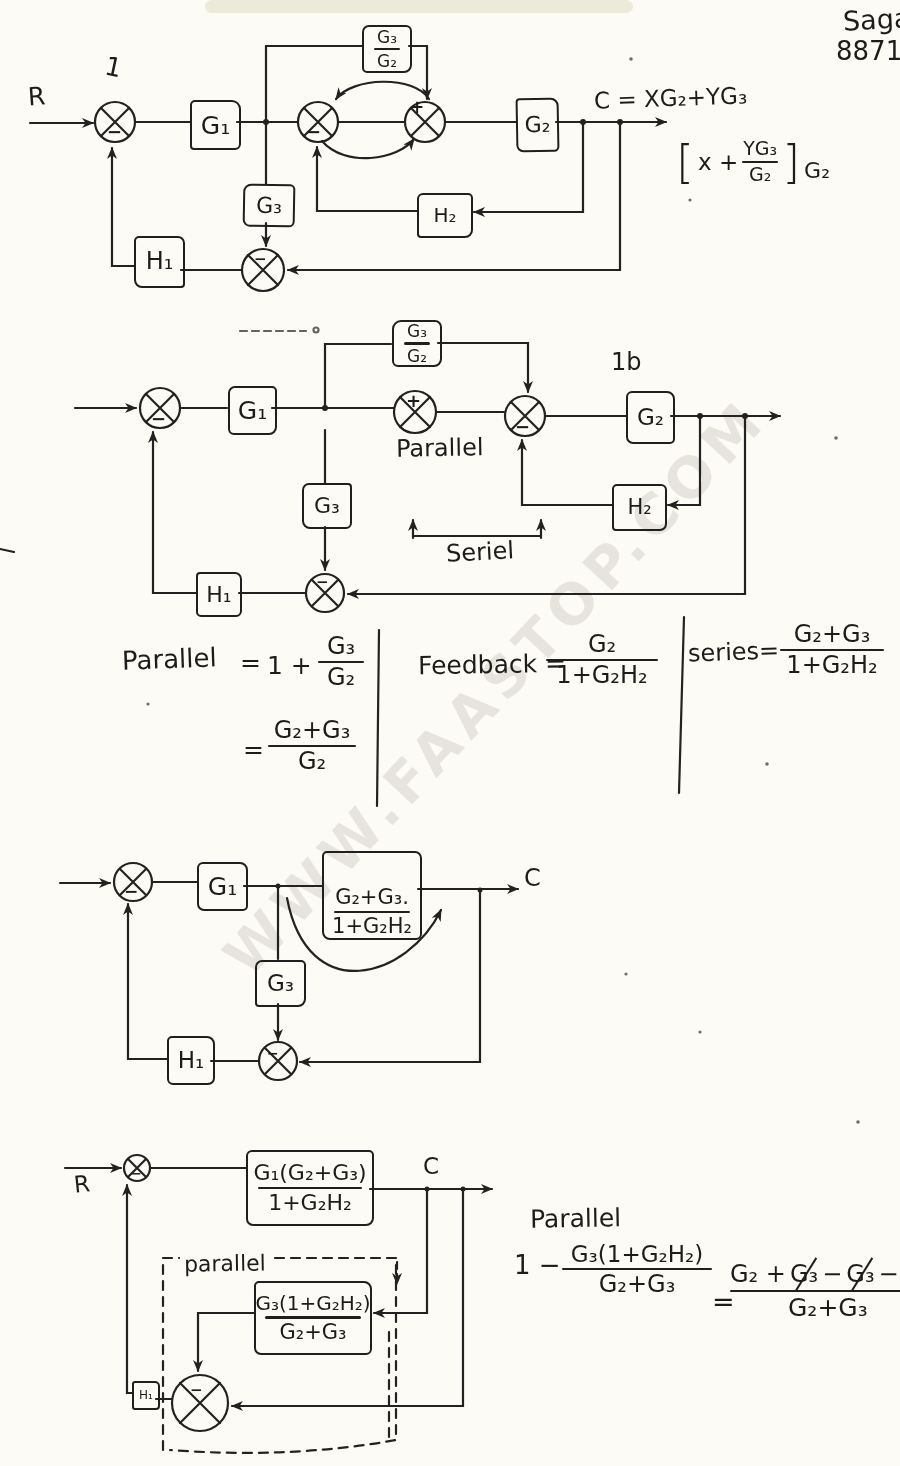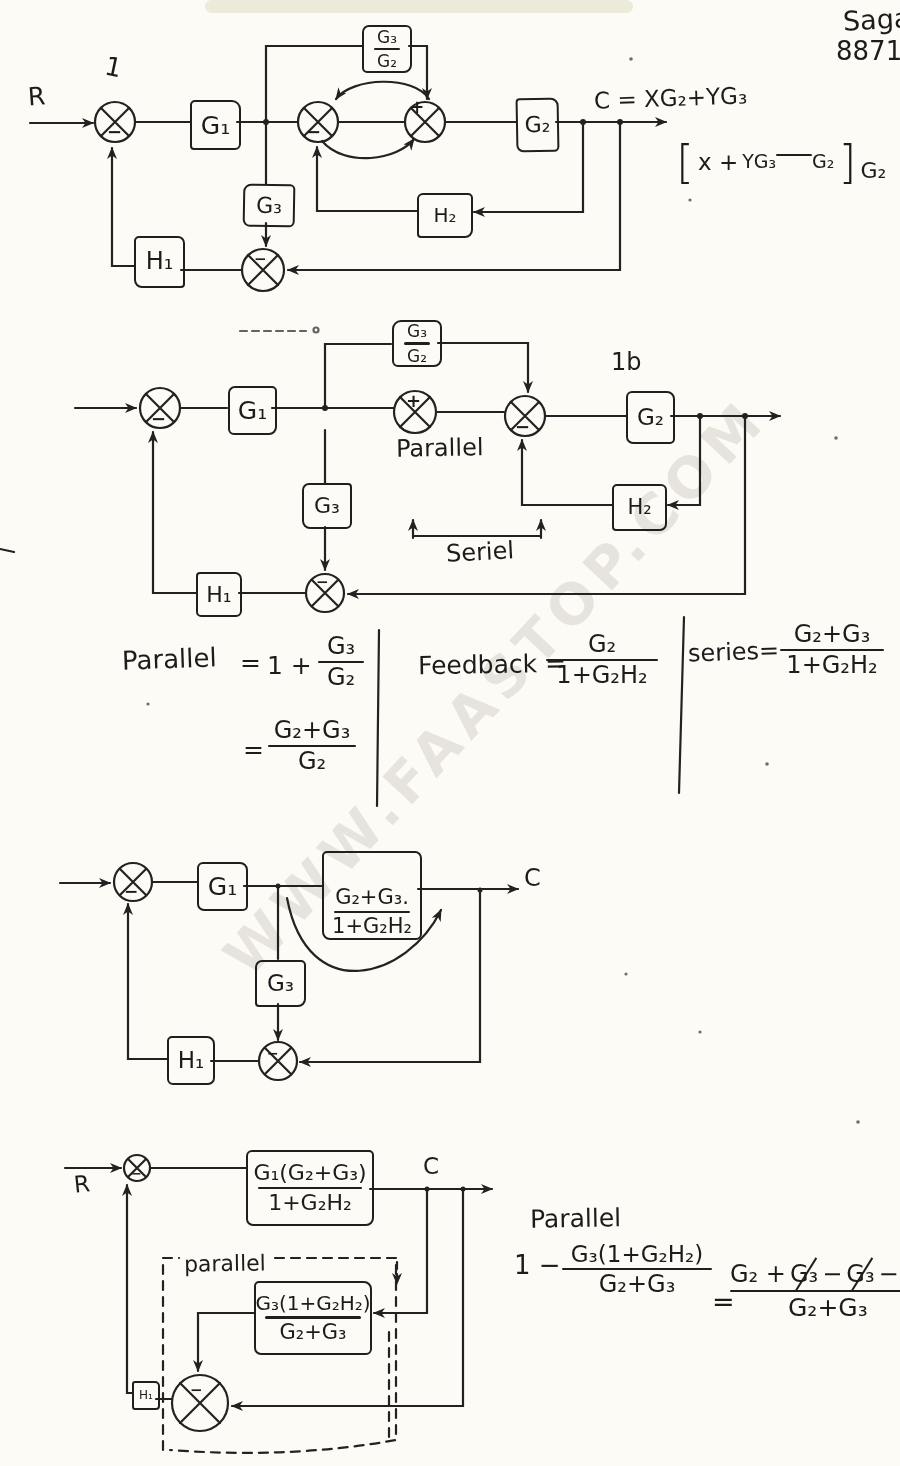--- a/index.html
+++ b/index.html
@@ -175,21 +175,21 @@
   </div>
   <span class="sign" style="left:306px;top:123px;font-size:18px;">−</span>
   <span class="sign" style="left:410px;top:99px;font-size:17px;">+</span>
   <div class="blk" style="left:516px;top:98px;width:39px;height:50px;font-size:22px;border-radius:4px 8px 5px 7px;transform:rotate(-1deg);">
     <span>G₂</span>
   </div>
   <div class="t" style="left:594px;top:86px;font-size:23px;transform:rotate(-2deg);">C = XG₂+YG₃</div>
   <div class="t" style="left:676px;top:138px;display:flex;align-items:center;gap:4px;">
     <span style="font-size:46px;font-weight:300;">[</span>
     <span style="font-size:23px;">x +</span>
-    <span style="display:inline-flex;flex-direction:row;align-items:center;font-size:19px;">
+    <span style="display:inline-flex;flex-direction:column;align-items:center;font-size:19px;">
       <span>YG₃</span>
       <span class="fbar" style="width:36px;"></span>
       <span>G₂</span>
     </span>
     <span style="font-size:46px;font-weight:300;">]</span>
     <span style="font-size:22px;margin-top:16px;">G₂</span>
   </div>
   <div class="blk" style="left:417px;top:193px;width:52px;height:41px;font-size:20px;border-radius:6px 5px 8px 4px;">
     <span>H₂</span>
   </div>

